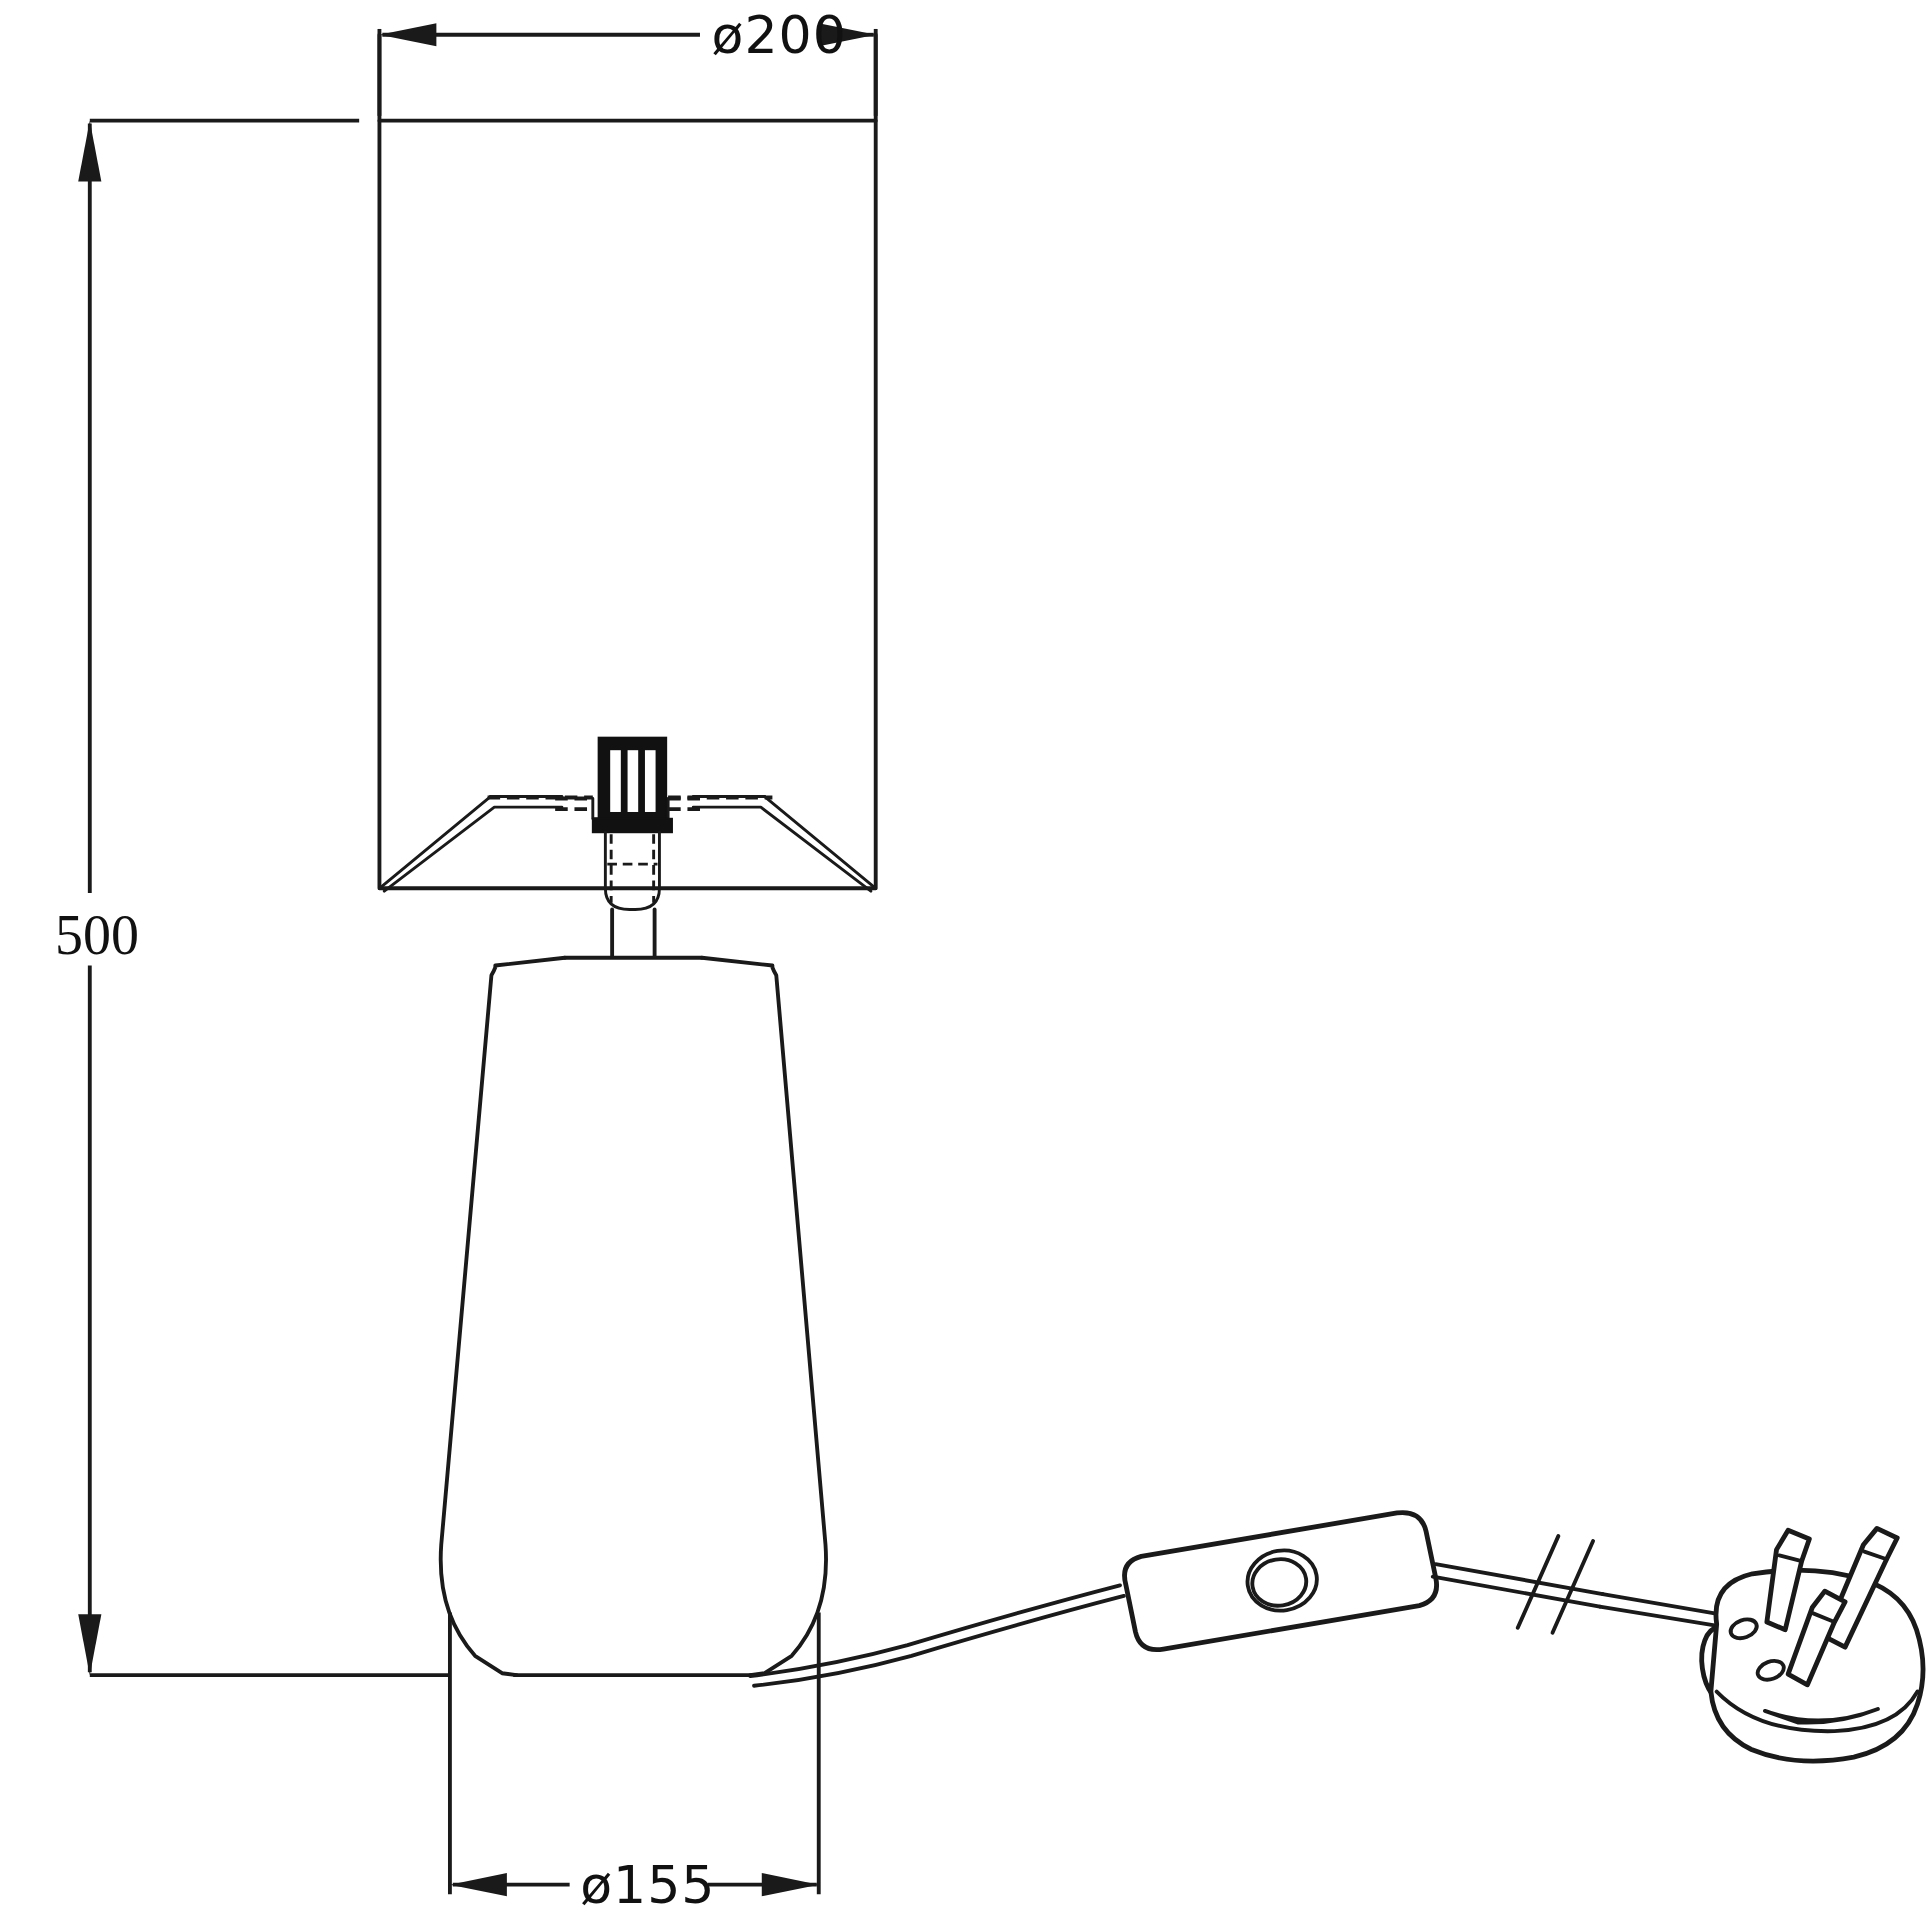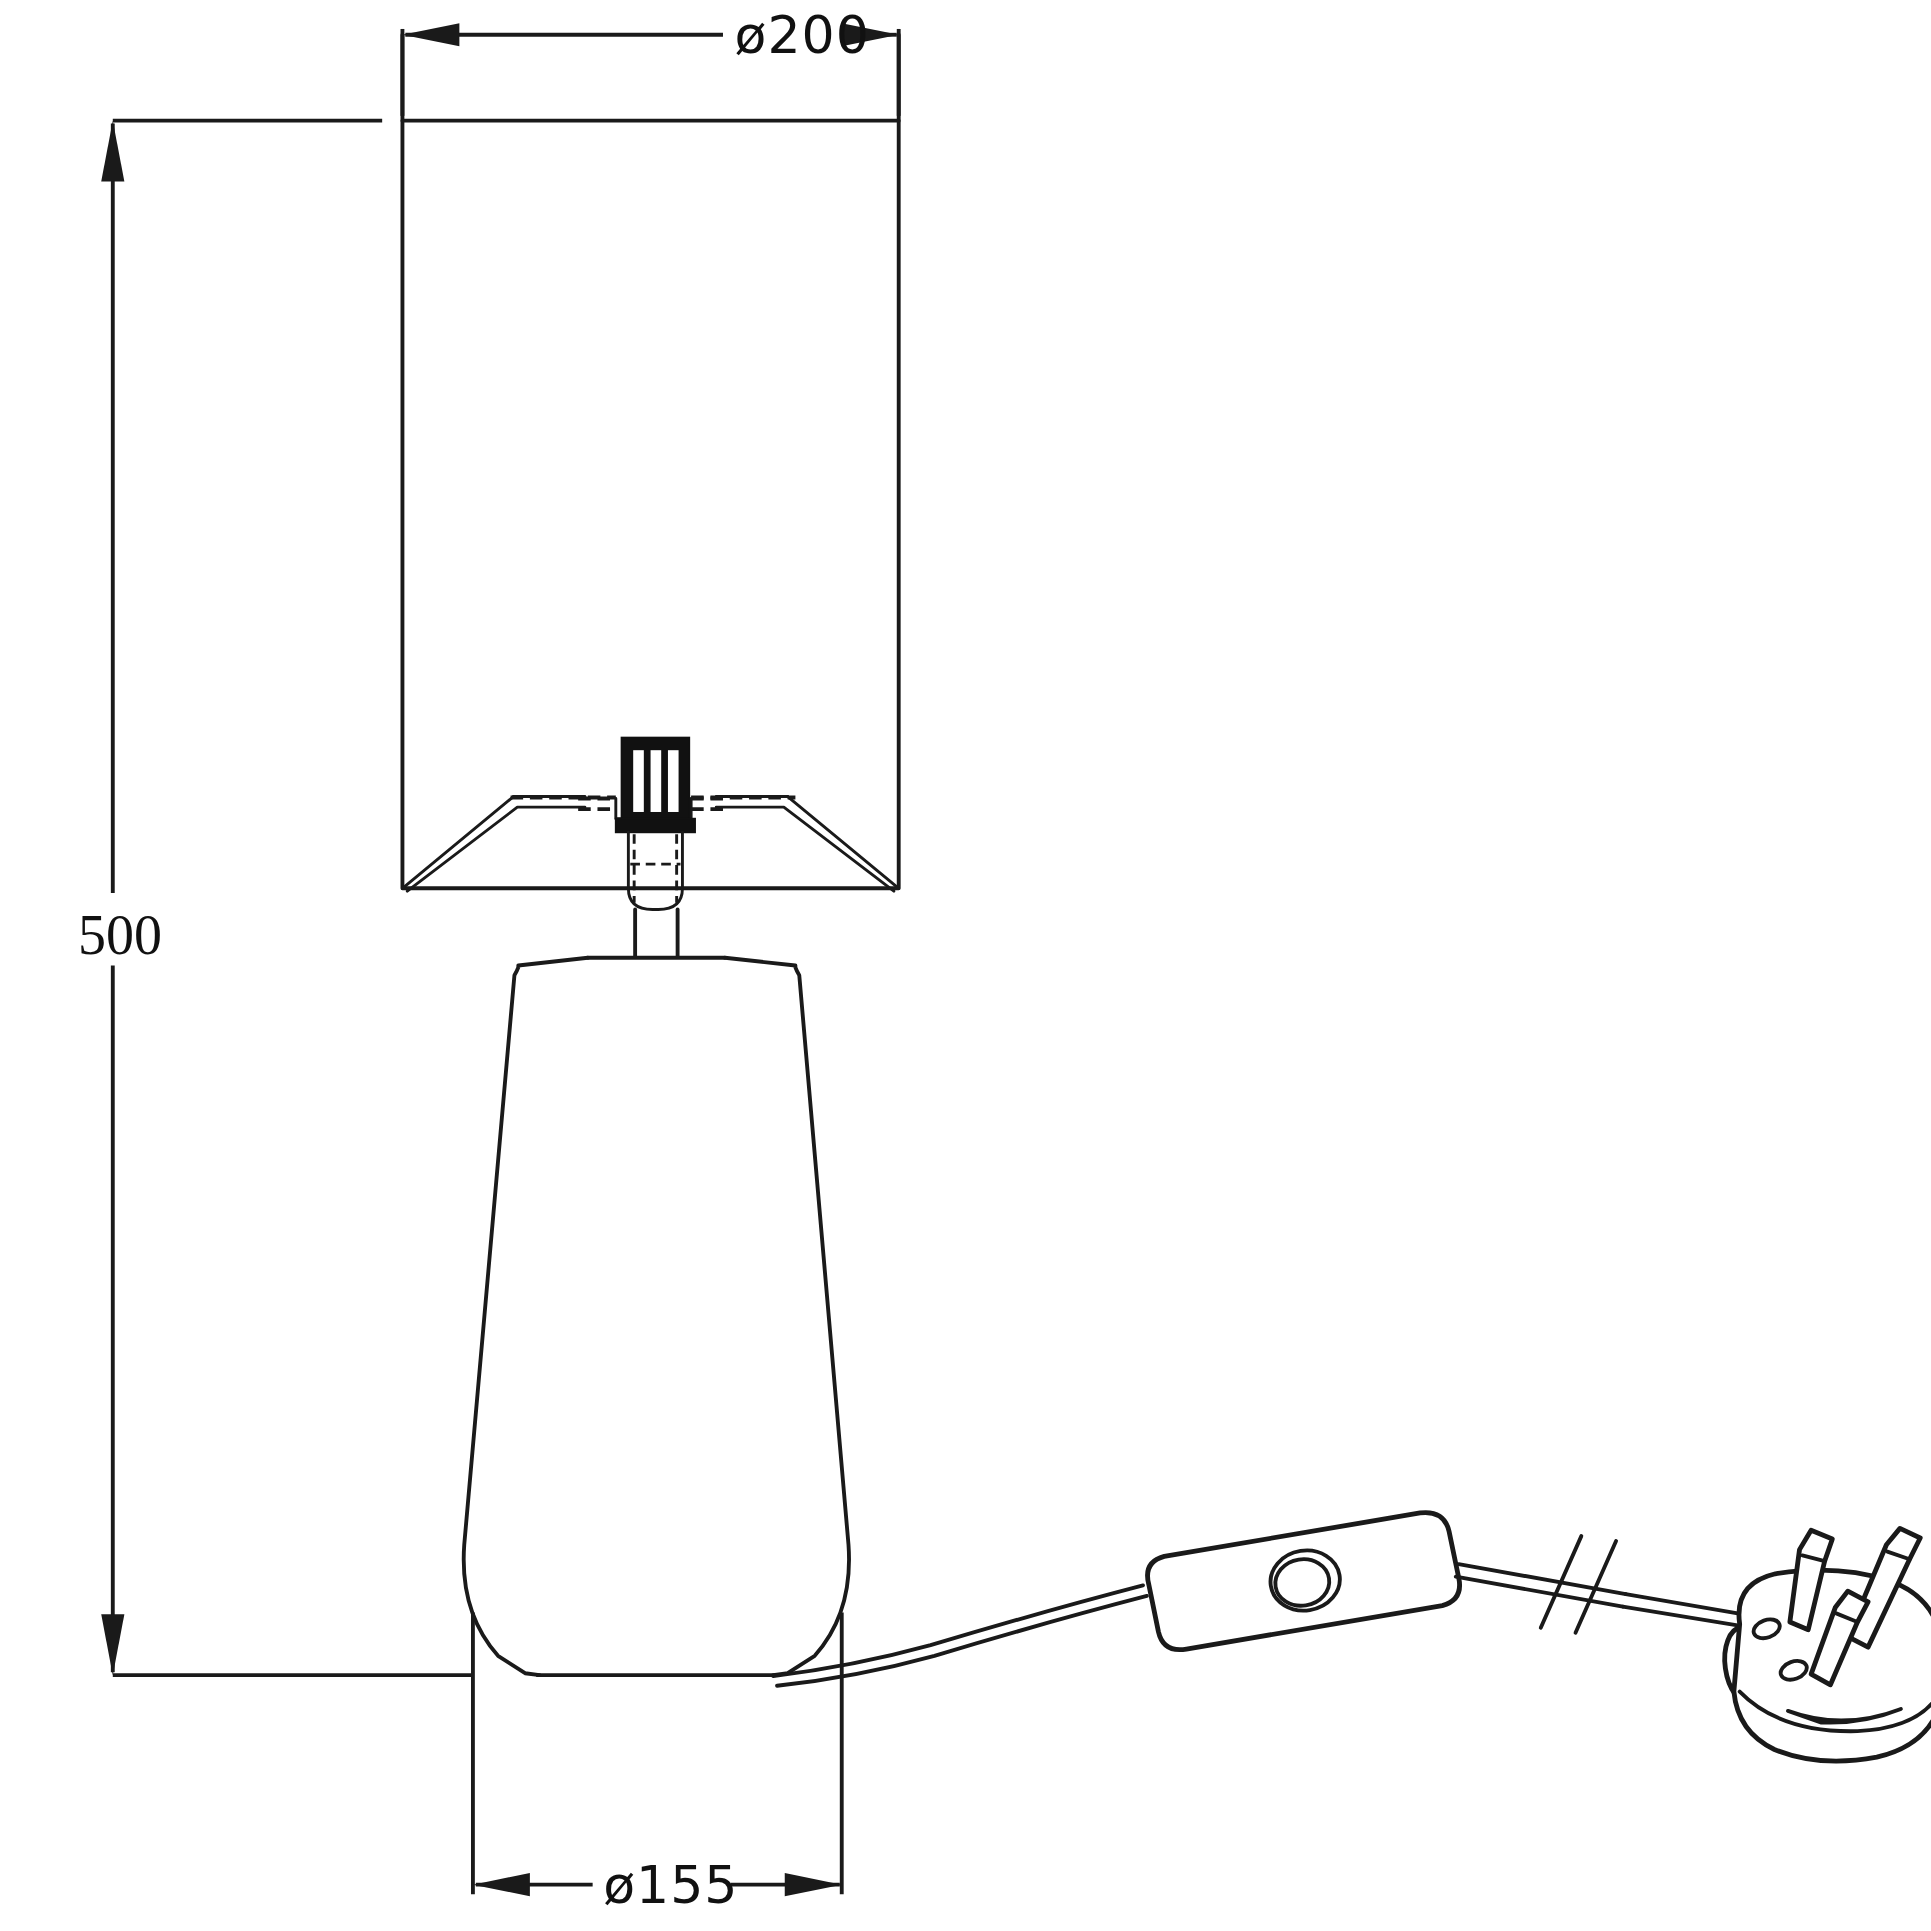--- a/index.html
+++ b/index.html
@@ -14,21 +14,20 @@
     font-family: "Liberation Sans", sans-serif;
     overflow: hidden;
     position: relative;
   }
   #drawing-root {
     position: absolute;
     top: 0;
     left: 0;
     width: 1646px;
     height: 1931px;
-    padding-left: 23px;
   }
   svg#tech-drawing {
     display: block;
     width: 1931px;
     height: 1931px;
     background: #ffffff;
   }
   .outline {
     fill: none;
     stroke: #1a1a1a;

